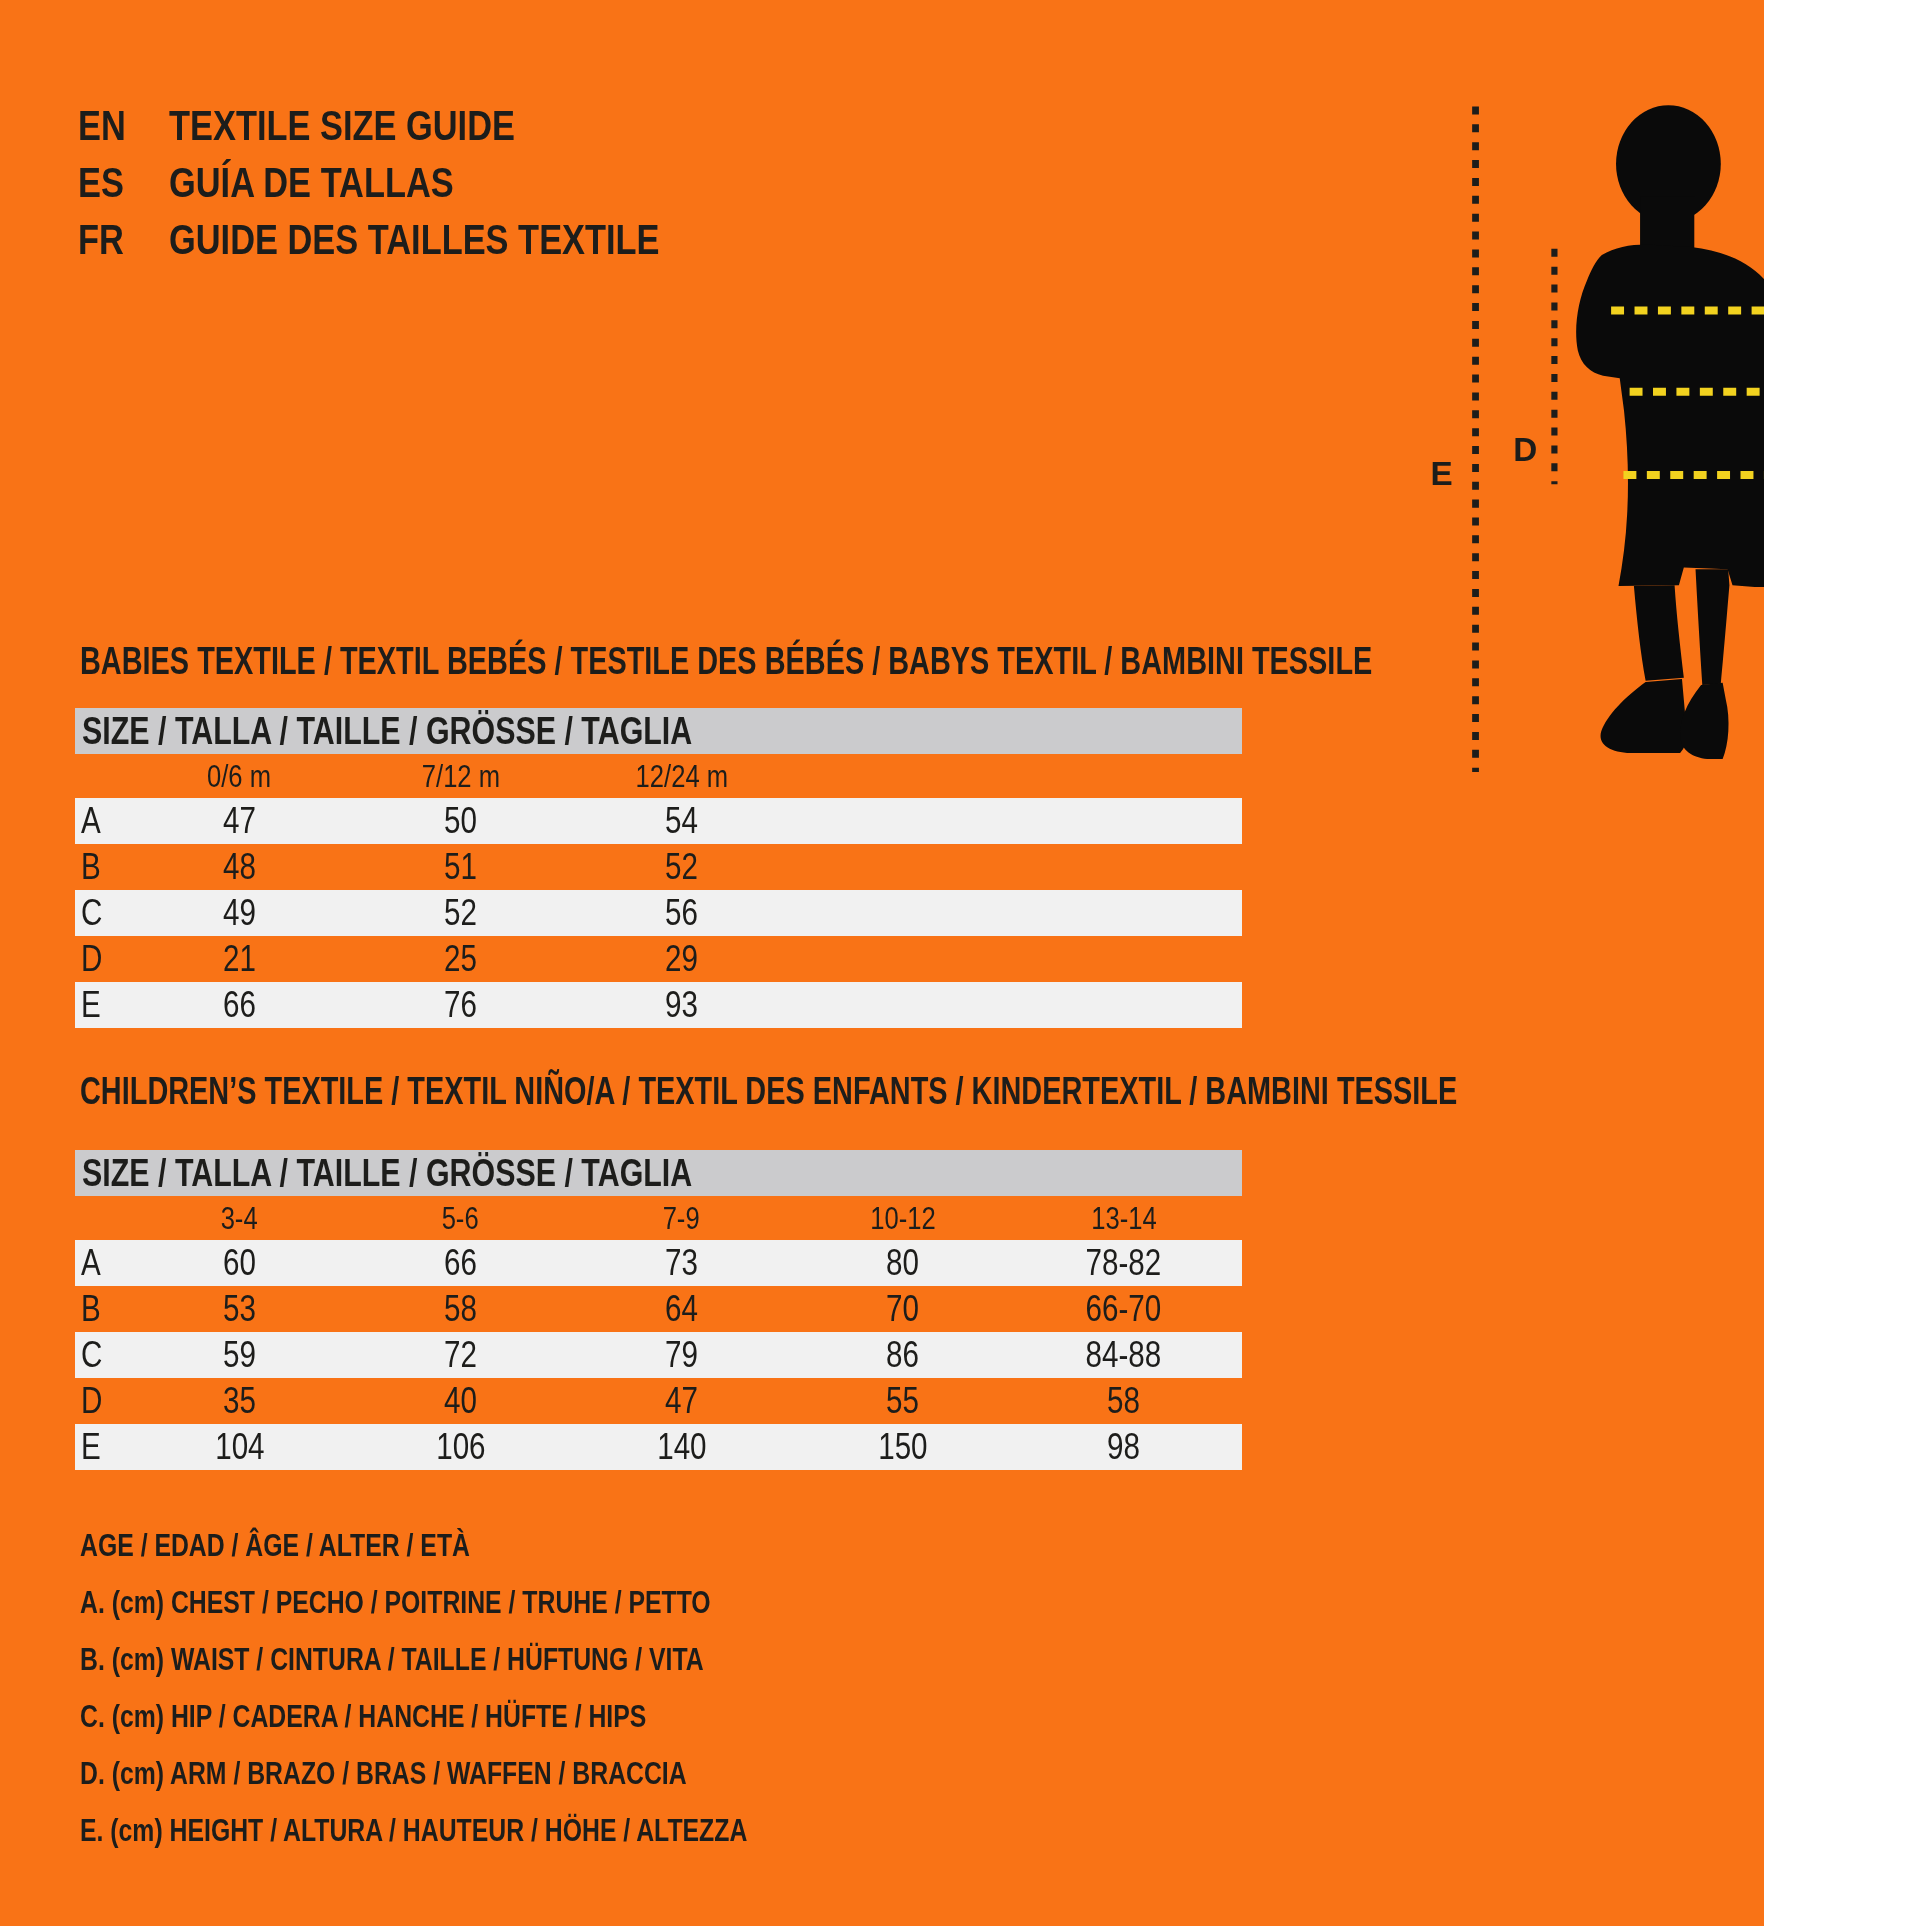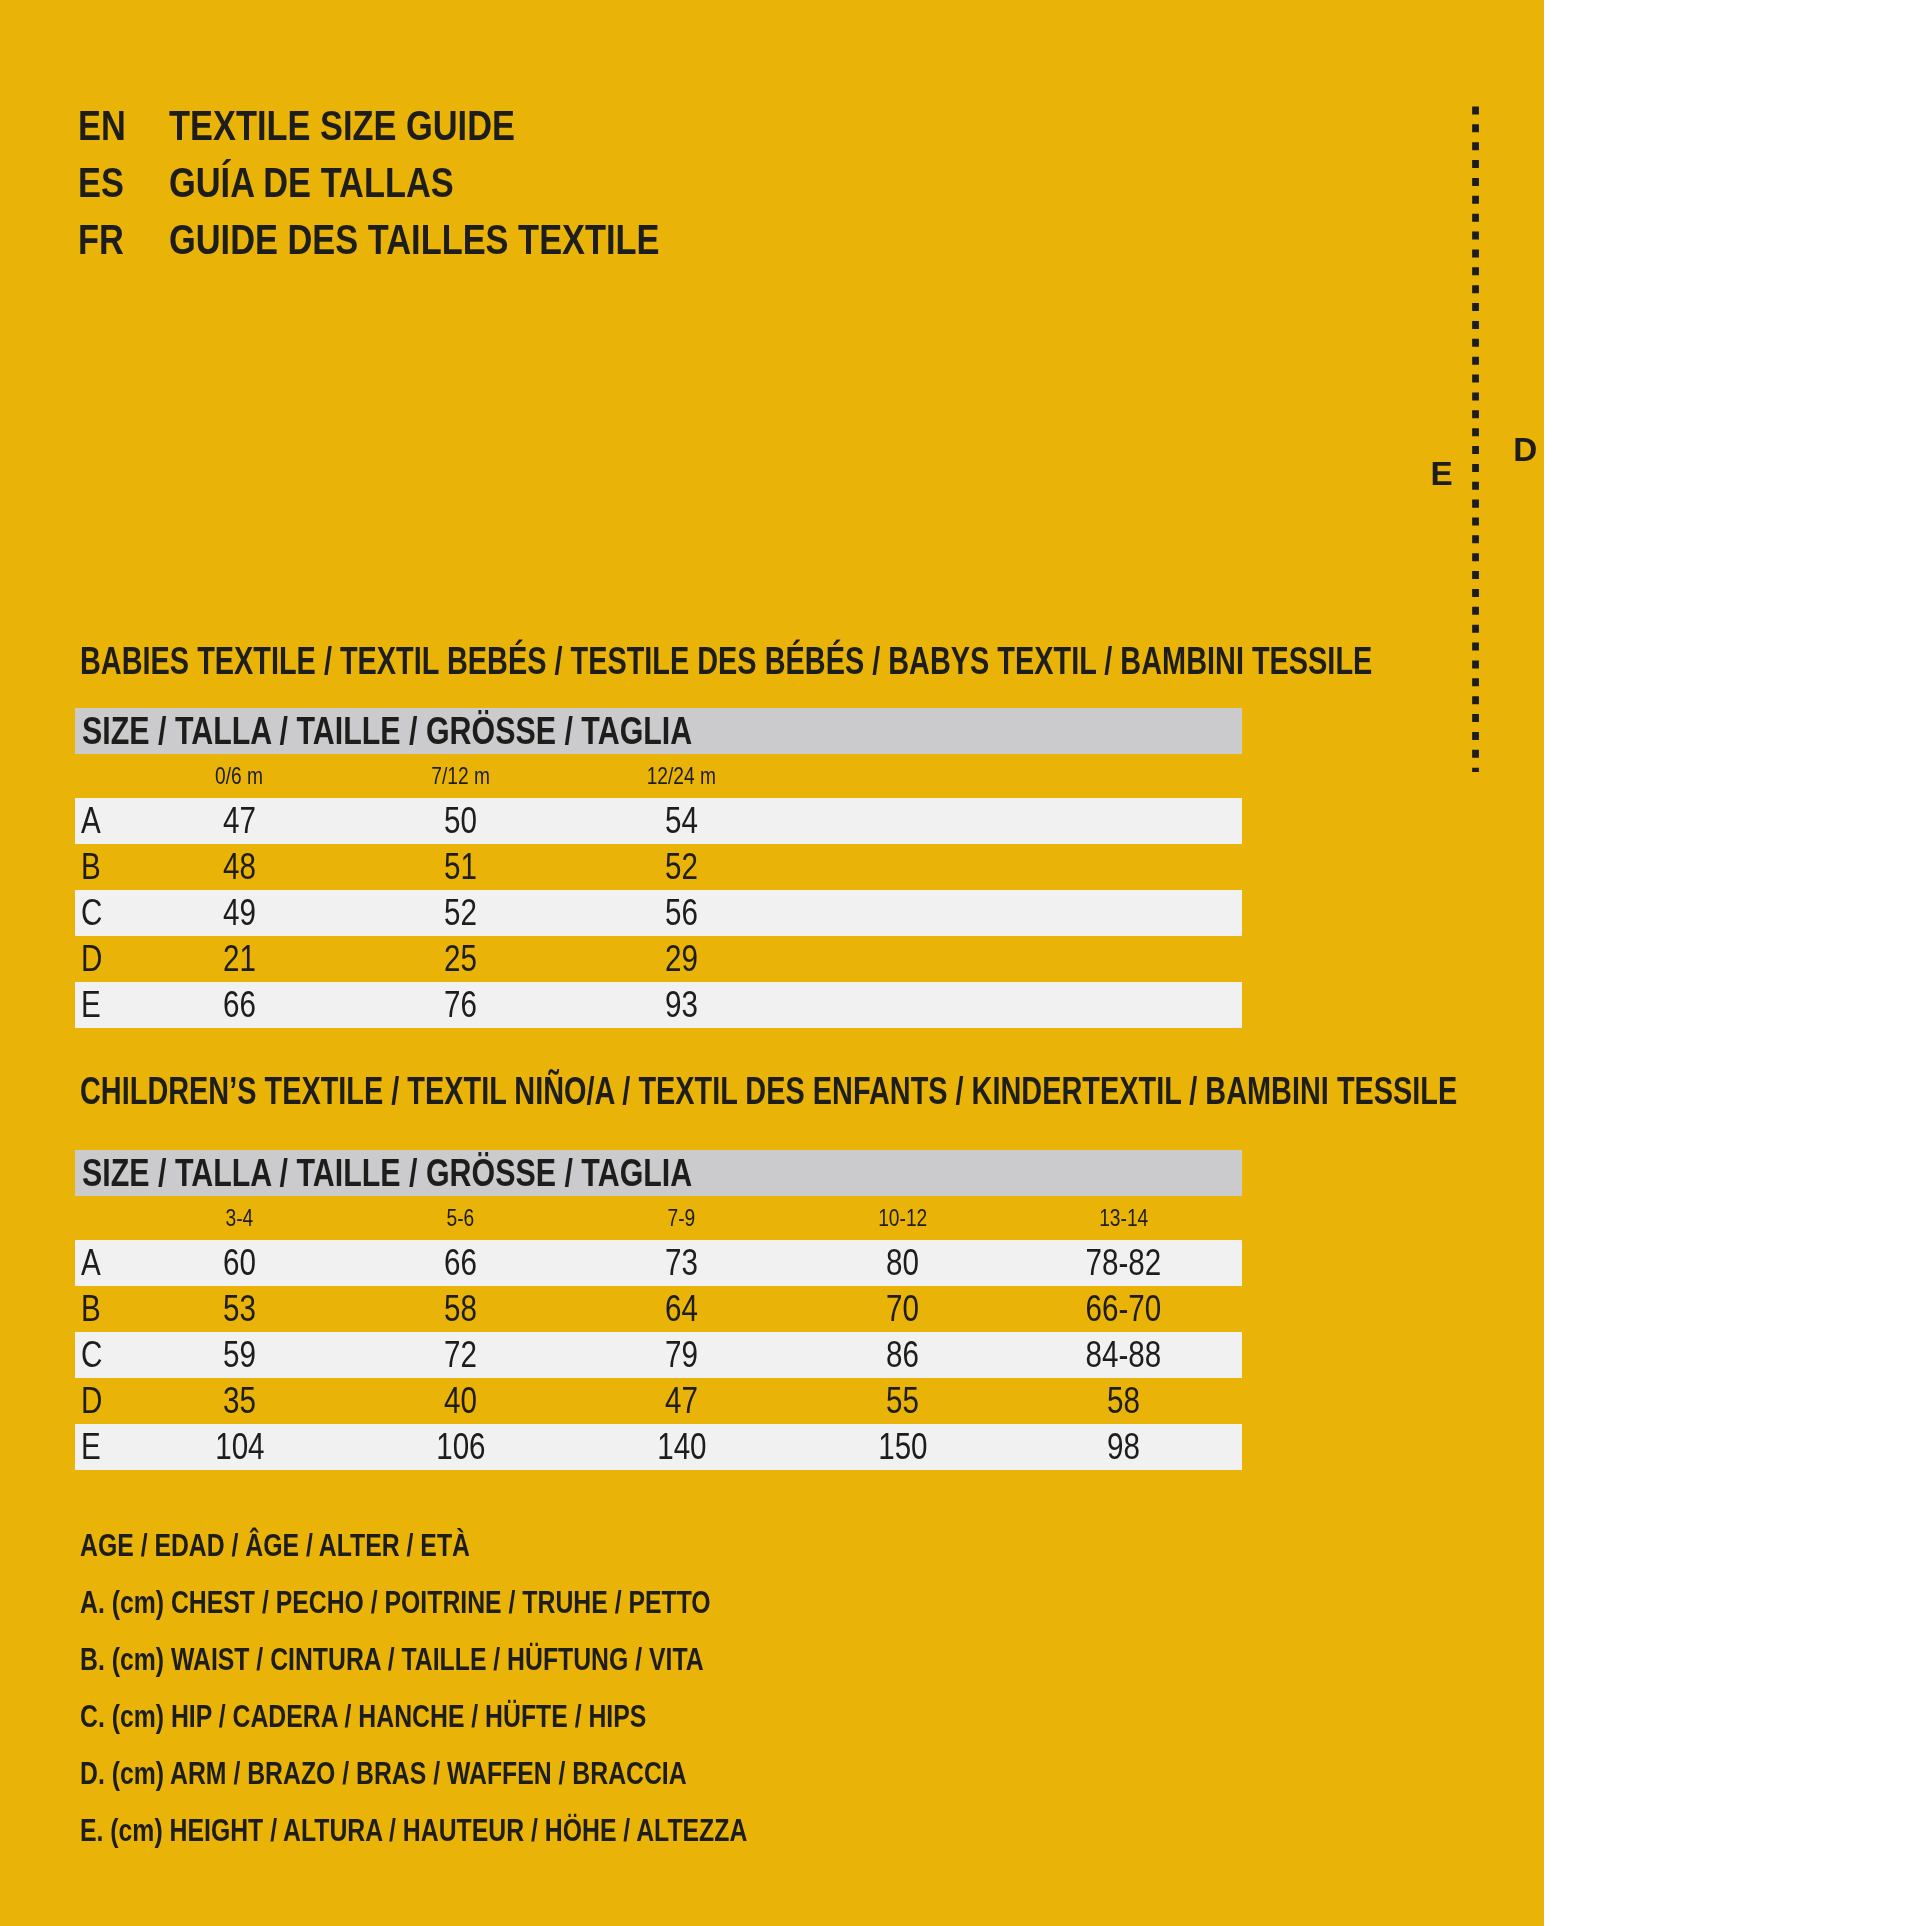--- a/index.html
+++ b/index.html
@@ -1,17 +1,17 @@
 <!DOCTYPE html>
 <html style="font-size:10px"><head>
 <meta charset="utf-8">
 <style>
   html,body{margin:0;padding:0;background:#fff;}
   #canvas{
-    position:relative;width:1544px;height:1926px;background:#eab308;
+    position:relative;width:1764px;height:1926px;background:#f97316;
     font-family:"Liberation Sans",sans-serif;color:#1d1d1b;overflow:hidden;
   }
   
   .cxl{display:inline-block;transform:scaleX(.8);transform-origin:0 50%;white-space:nowrap;}
   .cxc{display:inline-block;transform:scaleX(.8);transform-origin:50% 50%;white-space:nowrap;}
 
   
   .langs{position:absolute;left:78px;top:97px;}
   .lang-row{display:flex;align-items:center;height:57px;font-size:43px;font-weight:700;}
   .code-box{width:91px;}
@@ -22,21 +22,21 @@
   #babies-title{top:640px;}
   #children-title{top:1070px;}
 
   
   .tbl{position:absolute;left:75px;width:1167px;font-size:37px;}
   #babies-tbl{top:708px;}
   #children-tbl{top:1150px;}
   .tbl .bar{height:46px;background:#cbcbcd;display:flex;align-items:center;
             padding-left:7px;font-size:38px;font-weight:700;box-sizing:border-box;}
   .trow{display:flex;height:46px;align-items:center;}
-  .thead{height:44px;font-size:24px;}
+  .thead{height:44px;font-size:32px;}
   .lc{width:54px;box-sizing:border-box;padding-left:6.2px;text-align:left;}
   .c{width:221px;text-align:center;}
   .alt{background:#f1f1f1;}
 
   
   .legend{position:absolute;left:80px;top:1517px;}
   .legend-line{display:flex;align-items:center;height:57px;font-size:31px;font-weight:700;}
 
   
   .figure{position:absolute;left:1417px;top:99px;width:456px;height:678px;}

